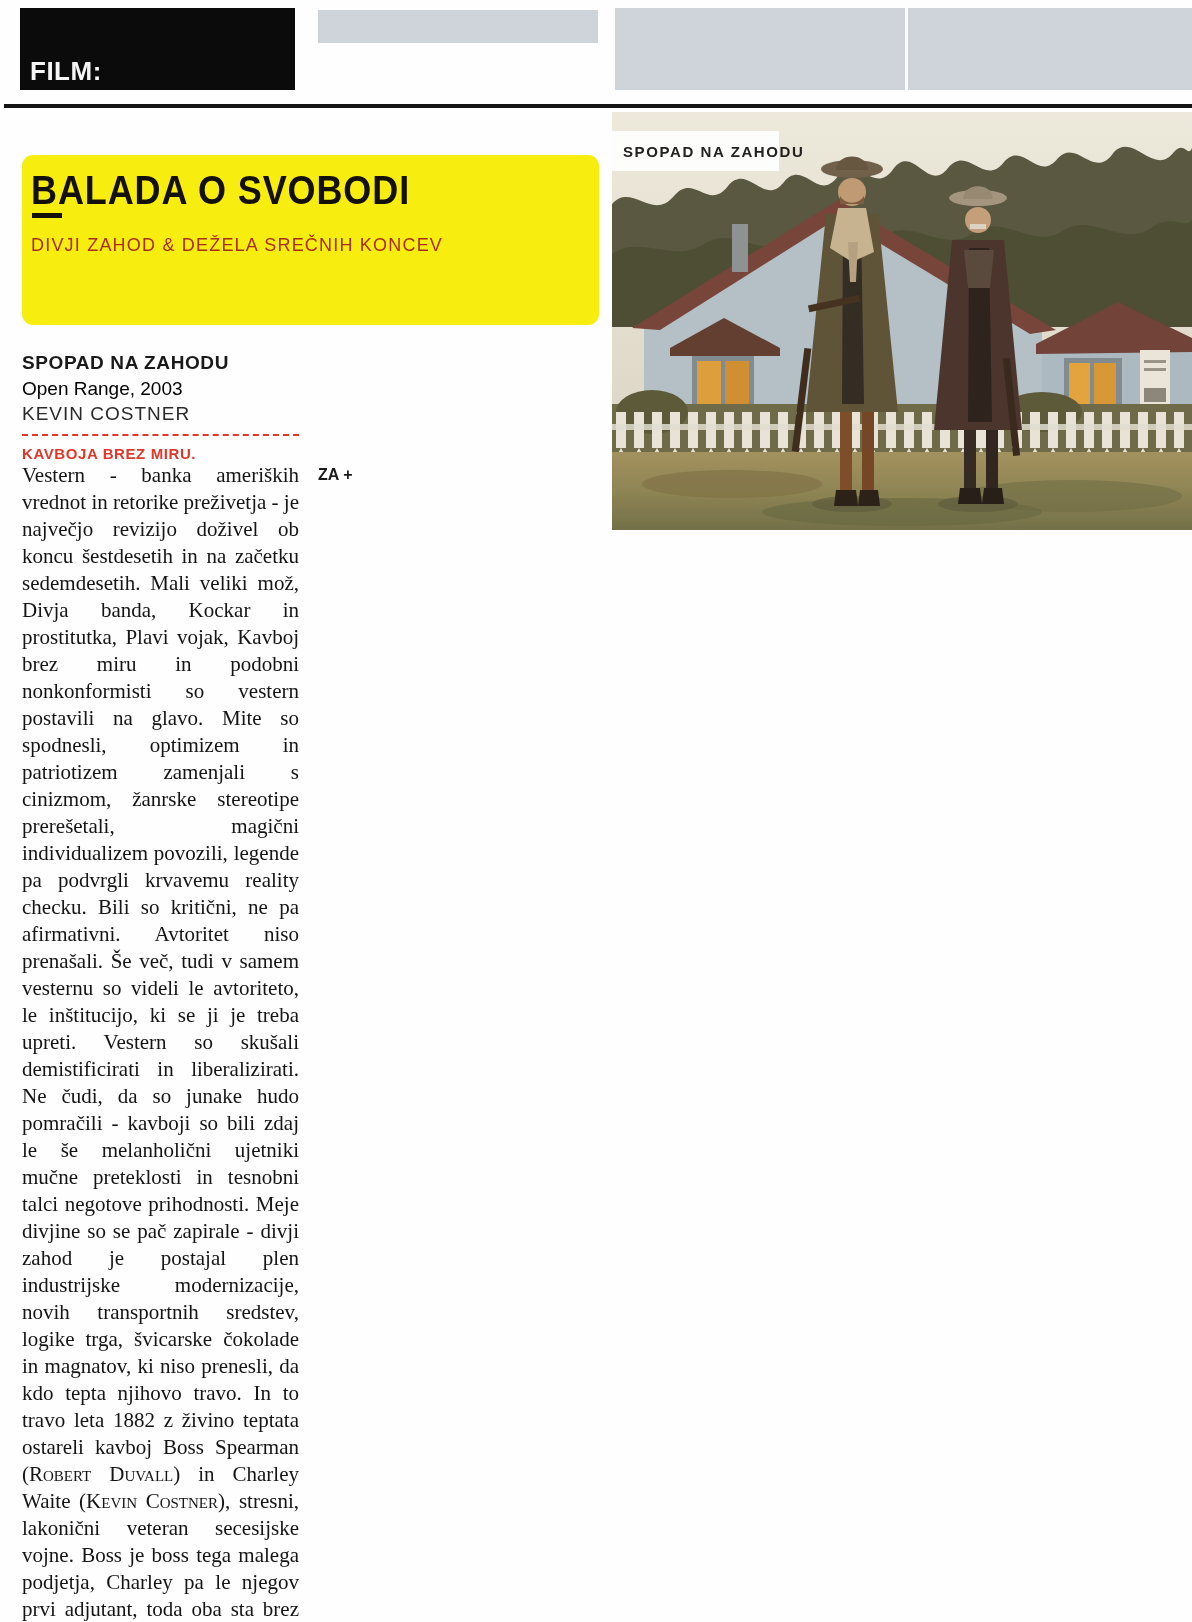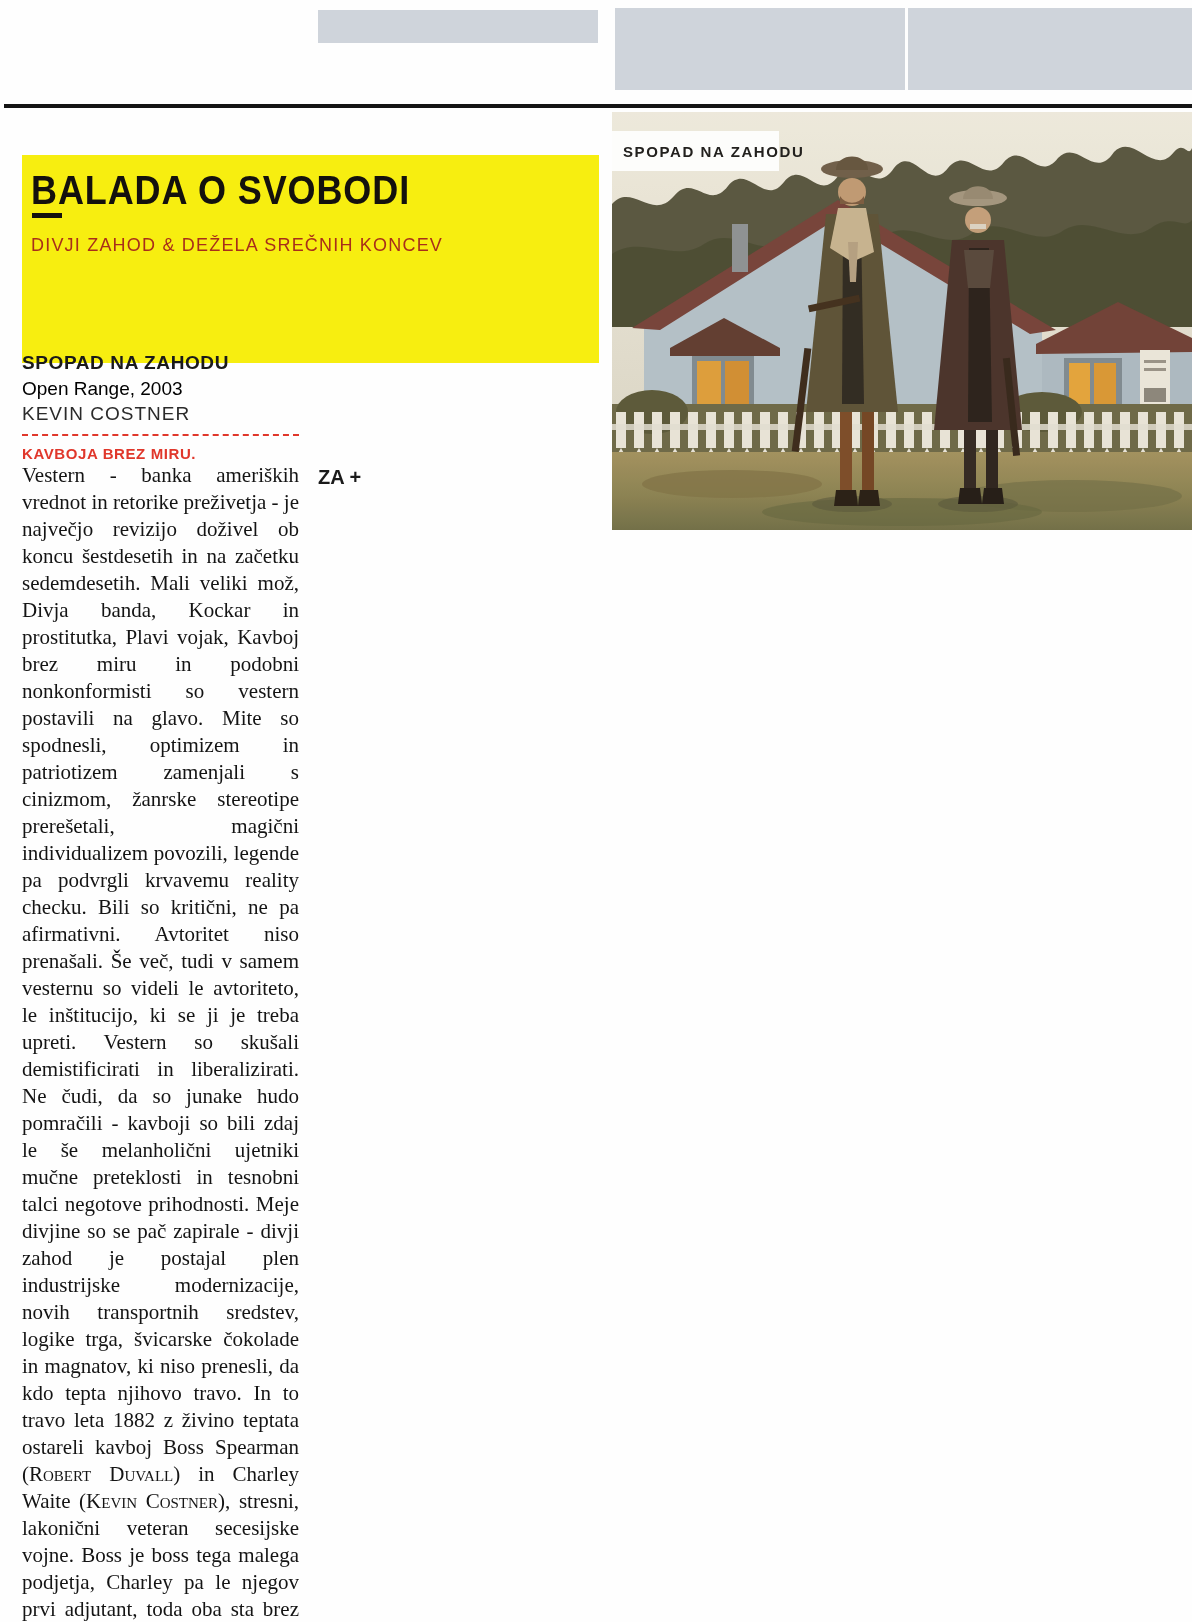--- a/index.html
+++ b/index.html
@@ -13,21 +13,21 @@
               font-size:26px;letter-spacing:0.5px;}
   .gray-box{background:#cfd4db;}
   .gb1{left:318px;top:10px;width:280px;height:33px;}
   .gb2{left:615px;top:8px;width:290px;height:82px;}
   .gb3{left:908px;top:8px;width:284px;height:82px;}
   .header-red{left:462px;top:22px;color:#e0372b;font-weight:bold;font-size:19px;
               line-height:21px;letter-spacing:0.4px;}
   .top-rule{left:4px;top:104px;width:1188px;height:4px;background:#141414;}
 
   
-  .yellow-box{left:22px;top:155px;width:577px;height:208px;background:#f7ee10;}
+  .yellow-box{left:22px;top:155px;width:577px;height:170px;background:#f7ee10;border-radius:11px;}
   .main-title{position:absolute;left:9px;top:13px;color:#14110d;font-weight:bold;
               font-size:40px;letter-spacing:1px;transform:scaleX(0.9);transform-origin:left top;
               white-space:nowrap;}
   .title-dash{position:absolute;left:10px;top:58px;width:30px;height:5px;background:#14110d;}
   .sub-title{position:absolute;left:9px;top:80px;color:#a82e1a;font-weight:normal;
              font-size:18px;letter-spacing:1.2px;white-space:nowrap;}
 
   
   .photo{left:612px;top:112px;width:580px;height:418px;overflow:hidden;}
   .photo svg{display:block;}
@@ -44,28 +44,31 @@
   .red-dashes{border:none;border-top:2px dashed #e0372b;margin:0 0 9px 0;width:277px;}
   .verdict{color:#e0372b;font-weight:bold;font-size:15px;letter-spacing:0.6px;margin:0;}
 
   
   .body-col{font-family:"Liberation Serif",serif;font-size:21px;line-height:27px;
             text-align:justify;color:#141414;}
   .col1{left:22px;top:462px;width:277px;height:1160px;overflow:hidden;}
   .col2{left:318px;top:358px;width:274px;}
   .seg-i{}
   .seg-sc{font-variant:small-caps;}
-  .rating{left:318px;top:466px;font-weight:bold;font-size:20px;color:#1a1a1a;
+  .rating{left:318px;top:466px;font-weight:bold;font-size:16px;color:#1a1a1a;
           font-family:"Liberation Sans",sans-serif;}
 </style>
 </head>
 <body>
 
 <div class="page">
 
+  <div class="abs film-box">
+    <span class="film-label">FILM:</span>
+  </div>
   <div class="abs gray-box gb1"></div>
   <div class="abs gray-box gb2"></div>
   <div class="abs gray-box gb3"></div>
   <div class="abs top-rule"></div>
 
   <div class="abs yellow-box">
     <div class="main-title">BALADA O SVOBODI</div>
     <div class="title-dash"></div>
     <div class="sub-title">DIVJI ZAHOD &amp; DEŽELA SREČNIH KONCEV</div>
   </div>

